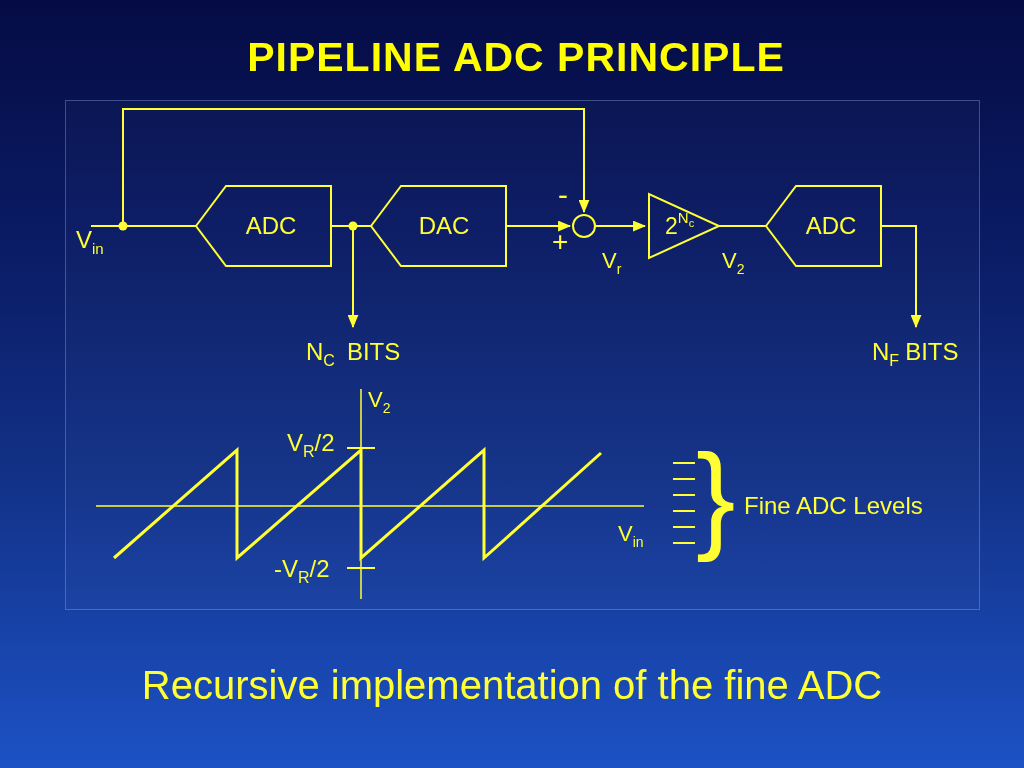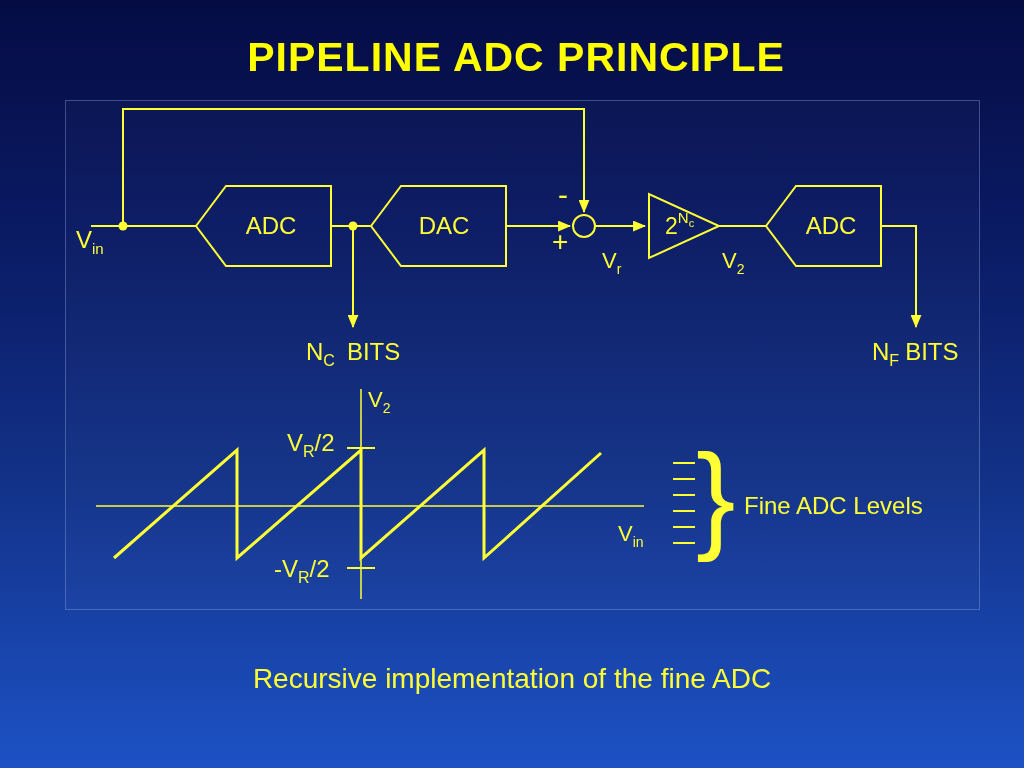--- a/index.html
+++ b/index.html
@@ -17,21 +17,21 @@
     font-size:41px;font-weight:bold;letter-spacing:1px;
     color:#FFFF00;
   }
   .panel{
     position:absolute;left:65px;top:100px;width:913px;height:508px;
     border:1px solid rgba(160,180,235,0.35);
     background:rgba(255,255,255,0.02);
   }
   .caption{
     position:absolute;top:663px;left:0;width:100%;
-    text-align:center;font-size:28px;color:#FFFF33;
+    text-align:center;font-size:40px;color:#FFFF33;
   }
   svg text{fill:#FFFF33;font-family:"Liberation Sans", sans-serif;}
 </style>
 </head>
 <body>
 
 <div class="slide">
 
   <h1 class="title">PIPELINE ADC PRINCIPLE</h1>
 

